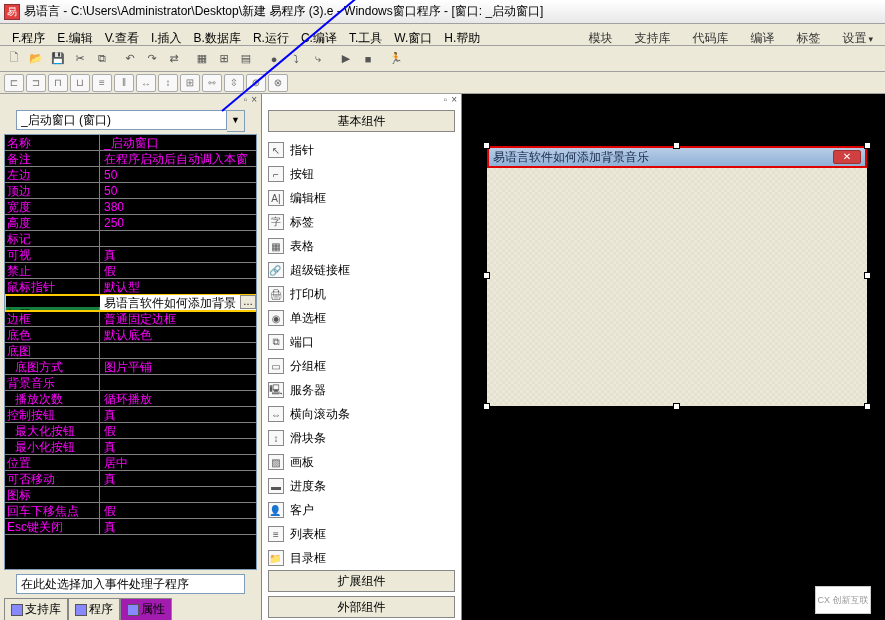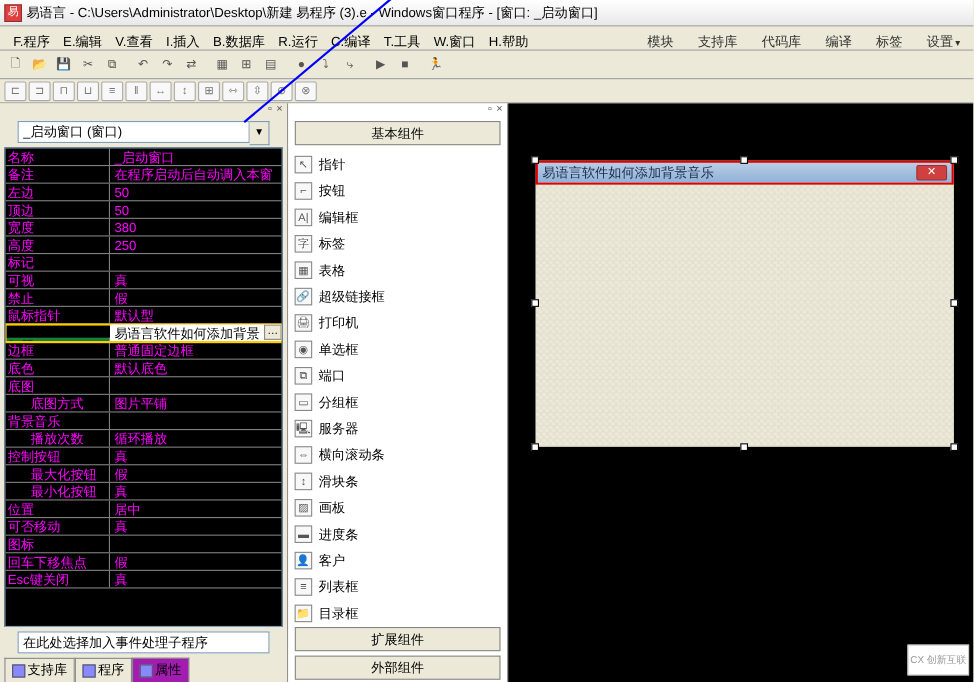--- a/index.html
+++ b/index.html
@@ -24,42 +24,42 @@
 .combo .dd { width: 18px; border: 1px solid #7f9db9; border-left: none; background: #ece9d8; text-align: center; line-height: 18px; font-size: 9px; }
 .propgrid { flex: 1; margin: 0 4px 2px 4px; overflow: hidden; background: #000; border: 1px solid #7f9db9; position: relative; }
 .propgrid-inner { position: absolute; inset: 0; overflow-y: auto; }
 .prow { display: flex; height: 16px; border-bottom: 1px solid #808080; }
 .prow .pn { width: 95px; color: #ff00ff; padding-left: 2px; border-right: 1px solid #808080; white-space: nowrap; overflow: hidden; line-height: 16px; }
 .prow .pv { flex: 1; color: #ff00ff; padding-left: 4px; white-space: nowrap; overflow: hidden; line-height: 16px; }
 .prow.sel { outline: 2px solid #ffcc00; outline-offset: -1px; }
 .prow.sel .pn { background: #15803d; color: #000; margin-top: 12px; }
 .prow.sel .pv { background: #fff; color: #000; position: relative; }
 .prow.sel .pv .dots { position: absolute; right: 0; top: 0; width: 16px; height: 14px; background: #ece9d8; border: 1px solid #888; text-align: center; line-height: 12px; font-size: 10px; }
-.prow.indent .pn { padding-left: 23px; }
+.prow.indent .pn { padding-left: 10px; }
 .eventcombo { height: 22px; margin: 2px 16px; }
 .eventcombo input { width: 100%; border: 1px solid #7f9db9; padding: 2px 4px; height: 20px; }
 .tabs { height: 22px; display: flex; align-items: flex-end; padding: 0 4px; gap: 0; }
 .tab { border: 1px solid #888; border-bottom: none; padding: 2px 6px; background: #ece9d8; font-size: 11px; display: flex; align-items: center; gap: 2px; }
 .tab.active { background: #a21caf; }
 .tab .ti { width: 12px; height: 12px; background: #8888ff; border: 1px solid #555; }
 .panel-mid { width: 200px; border-right: 1px solid #888; display: flex; flex-direction: column; background: #fff; }
 .cat { height: 22px; border: 1px solid #888; margin: 2px 6px; text-align: center; line-height: 20px; background: #ece9d8; }
 .complist { flex: 1; overflow-y: auto; padding: 4px 6px; }
 .citem { display: flex; align-items: center; height: 24px; gap: 6px; cursor: default; }
 .cico { width: 16px; height: 16px; border: 1px solid #888; display: flex; align-items: center; justify-content: center; font-size: 10px; color: #555; background: #f8f8f8; }
 .panel-right { flex: 1; background: #000; position: relative; }
 .formwin { position: absolute; left: 25px; top: 8px; width: 380px; height: 260px; background: #ece9d8; margin-top: 44px; }
 .formwin .ftitle { height: 22px; background: linear-gradient(#b8cde6,#8fb1d8); display: flex; align-items: center; padding: 0 4px; border: 2px solid #e00000; }
 .formwin .ftitle .ttxt { color: #1a2a4a; }
 .formwin .ftitle .close { margin-left: auto; width: 28px; height: 14px; background: #d04040; border: 1px solid #a03030; border-radius: 2px; color: #fff; text-align: center; line-height: 12px; font-size: 10px; }
 .formbody { position: absolute; left: 0; top: 22px; right: 0; bottom: 0; background: repeating-conic-gradient(#ece9d8 0% 25%, #e4e1d0 0% 50%) 0 0/6px 6px; }
 .handle { position: absolute; width: 7px; height: 7px; background: #fff; border: 1px solid #000; }
 .arrow { position: absolute; width: 260px; height: 2px; background: #0000ff; transform-origin: left center; }
 .arrow::after { content: ""; position: absolute; right: -2px; top: -5px; border: 6px solid transparent; border-left-color: #0000ff; }
-.watermark { position: absolute; right: 4px; bottom: 6px; width: 56px; height: 28px; background: #fff; border: 1px solid #ccc; display: flex; align-items: center; justify-content: center; font-size: 9px; color: #999; }
+.watermark { position: absolute; right: 14px; bottom: 6px; width: 56px; height: 28px; background: #fff; border: 1px solid #ccc; display: flex; align-items: center; justify-content: center; font-size: 9px; color: #999; }
 .dropdown-caret::after { content: "▾"; font-size: 9px; margin-left: 2px; }
 </style>
 </head>
 <body>
 
 <div class="titlebar">
   <div class="ico">易</div>
   <span>易语言 - C:\Users\Administrator\Desktop\新建 易程序 (3).e - Windows窗口程序 - [窗口: _启动窗口]</span>
 </div>
 

